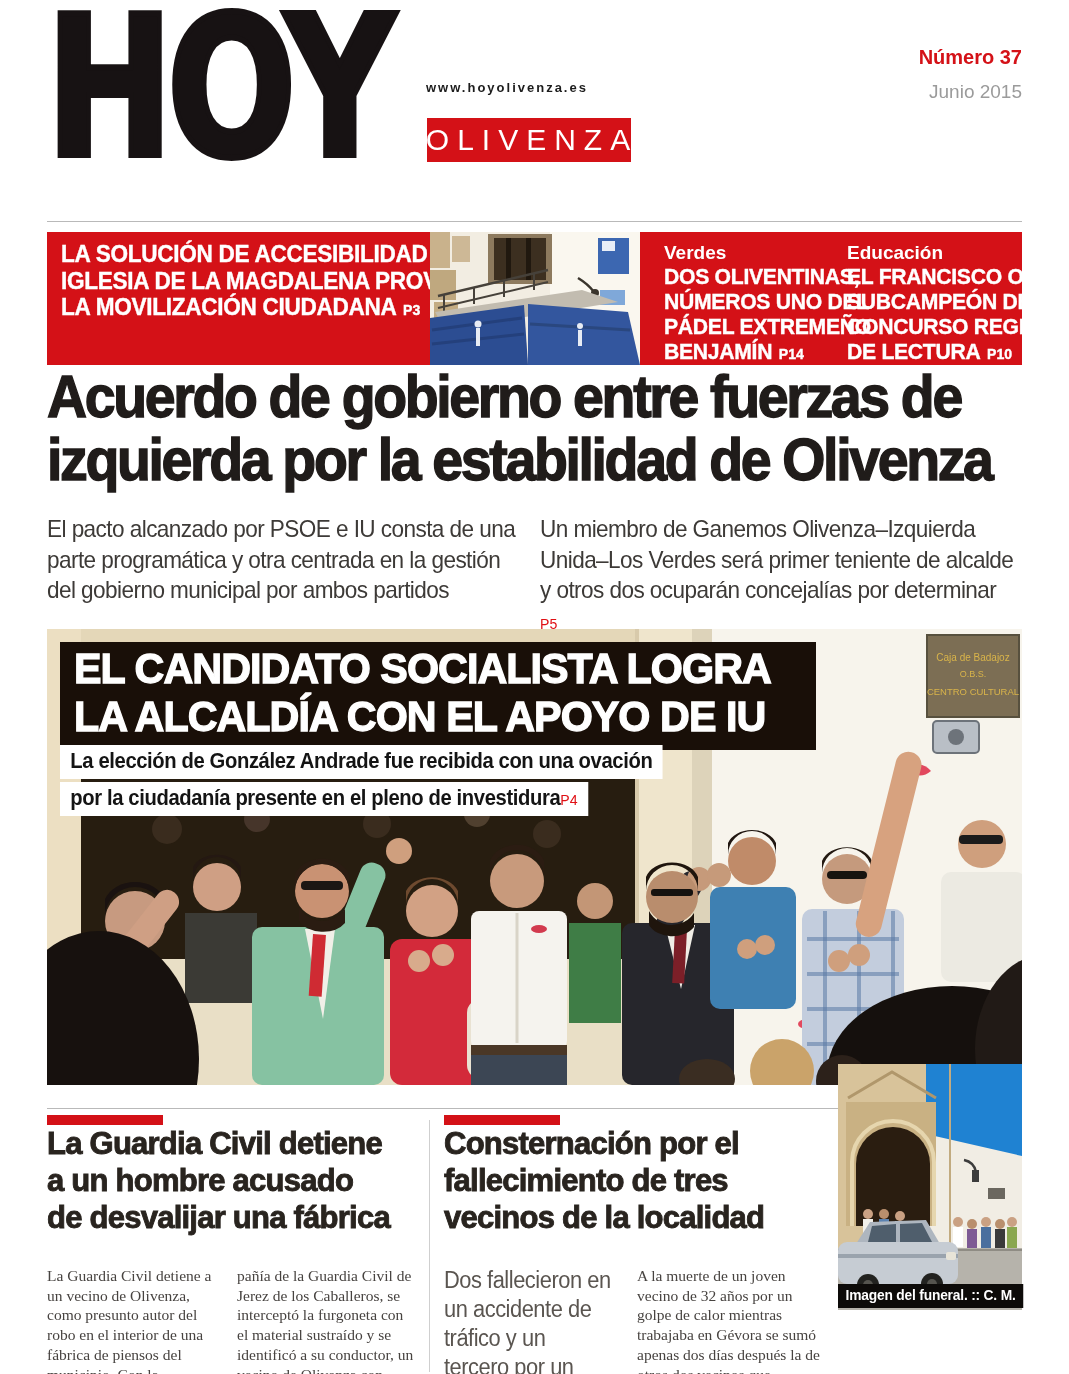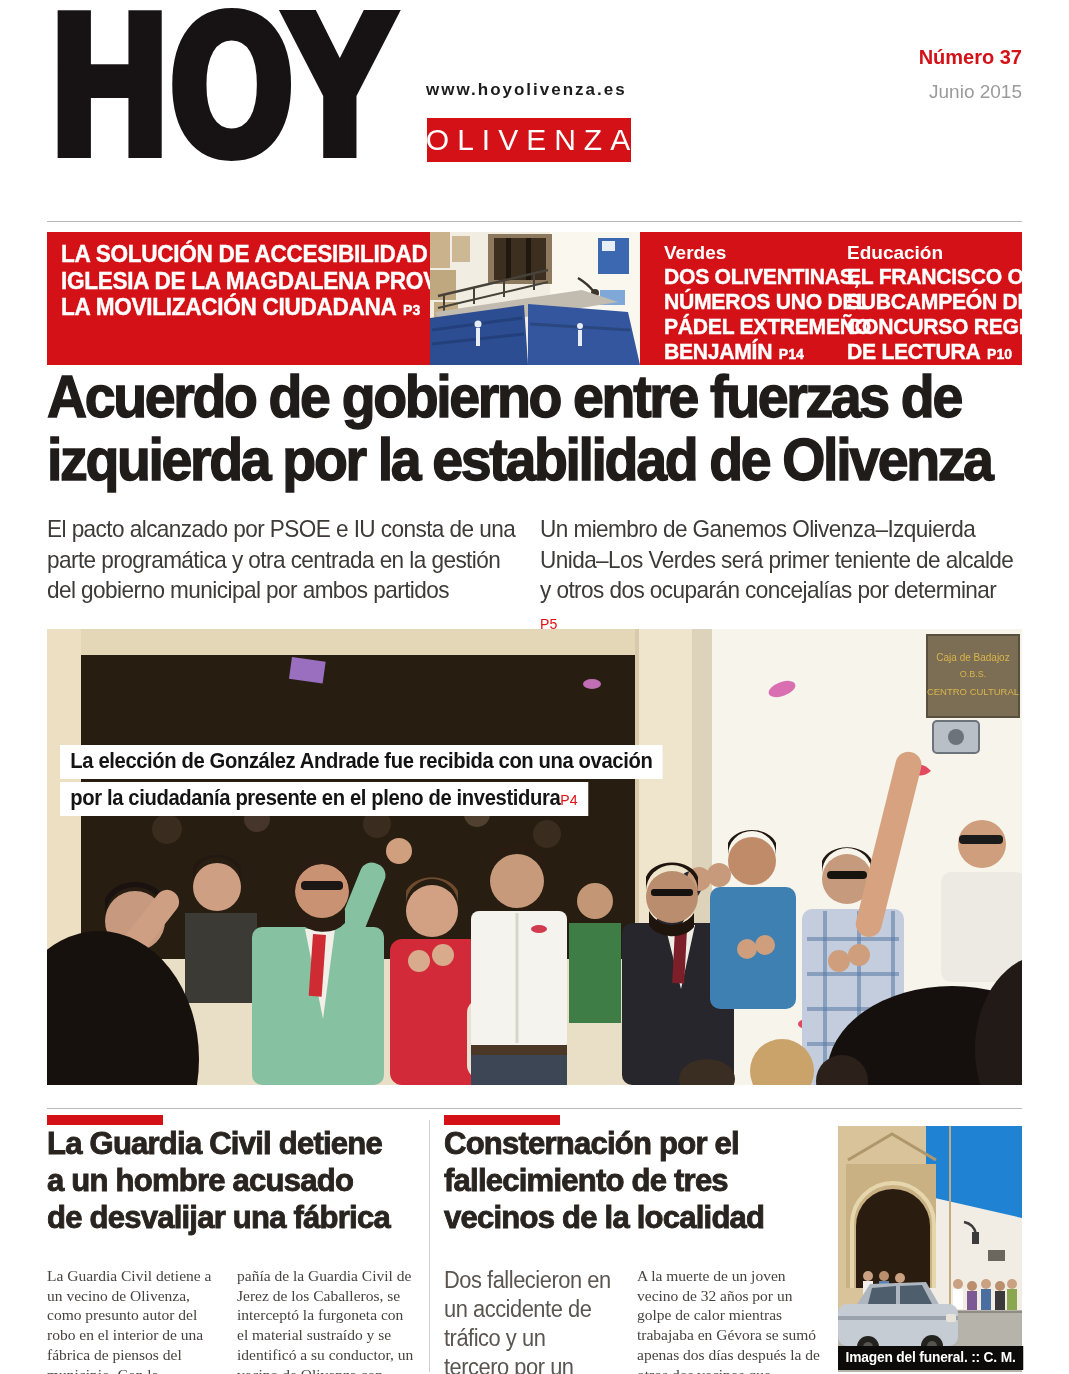--- a/index.html
+++ b/index.html
@@ -16,21 +16,21 @@
   .abs{position:absolute;}
   .condense{transform:scaleX(0.94);transform-origin:0 0;}
   .nowrap{white-space:nowrap;}
 
   
   .logo{
     left:46px;top:-10px;font-size:195px;line-height:195px;font-weight:700;
     letter-spacing:-8px;color:#171213;-webkit-text-stroke:6px #171213;
     transform:scaleX(0.78);transform-origin:0 0;font-family:"DejaVu Sans","Liberation Sans",sans-serif;
   }
-  .website{left:426px;top:80px;font-size:17px;font-weight:700;letter-spacing:2px;color:#1c1c1c;}
+  .website{left:426px;top:80px;font-size:13px;font-weight:700;letter-spacing:2px;color:#1c1c1c;}
   .edition-badge{
     left:427px;top:118px;width:204px;height:44px;background:var(--brand-red);
     color:#fff;font-size:30px;letter-spacing:8px;font-weight:400;
     display:flex;align-items:center;justify-content:center;padding-left:6px;
   }
   .issue{right:47px;top:46px;text-align:right;}
   .issue-number{font-size:20px;font-weight:700;color:var(--brand-red);}
   .issue-date{font-size:19px;color:#9b9b9b;margin-top:12px;}
   .hrule{height:1px;background:#b9b9b9;left:47px;width:975px;}
 
@@ -88,21 +88,21 @@
     text-align:left;
   }
   .bcol{width:178px;}
   .mid-deck{
     width:182px;font-size:23.5px;line-height:29px;color:#5a5550;letter-spacing:-0.5px;
     transform:scaleX(0.93);transform-origin:0 0;
   }
   .mid-body{width:190px;}
 
   
-  .funeral{left:838px;top:1126px;width:184px;height:246px;}
+  .funeral{left:838px;top:1064px;width:184px;height:246px;}
   .funeral svg{display:block;width:100%;height:100%;}
   .funeral-caption{
     position:absolute;left:0;bottom:2px;background:#0d0b09;color:#fff;
     font-size:14.5px;font-weight:700;padding:3px 8px 5px;white-space:nowrap;
     letter-spacing:-0.2px;transform:scaleX(0.95);transform-origin:0 100%;
   }
 </style>
 </head>
 <body>
 
@@ -314,20 +314,24 @@
         <ellipse cx="52" cy="430" rx="100" ry="128" fill="#17110e"></ellipse>
       </g>
 
       <ellipse cx="905" cy="445" rx="125" ry="88" fill="#15100d"></ellipse>
       <ellipse cx="1000" cy="420" rx="72" ry="95" fill="#211a16"></ellipse>
       <circle cx="735" cy="442" r="32" fill="#caa36a"></circle>
       <circle cx="795" cy="452" r="26" fill="#2c211a"></circle>
       <ellipse cx="660" cy="450" rx="28" ry="20" fill="#3a2d22"></ellipse>
     </svg>
 
+    <div class="abs overlay-box">
+      <div class="ol">EL CANDIDATO SOCIALISTA LOGRA</div>
+      <div class="ol">LA ALCALDÍA CON EL APOYO DE IU</div>
+    </div>
 
     <div class="abs photo-caption condense">
       <div class="cl">La elección de González Andrade fue recibida con una ovación</div>
       <div class="cl">
         <span>por la ciudadanía presente en el pleno de investidura</span>
         <span class="pref">P4</span>
       </div>
     </div>
   </div>
 

